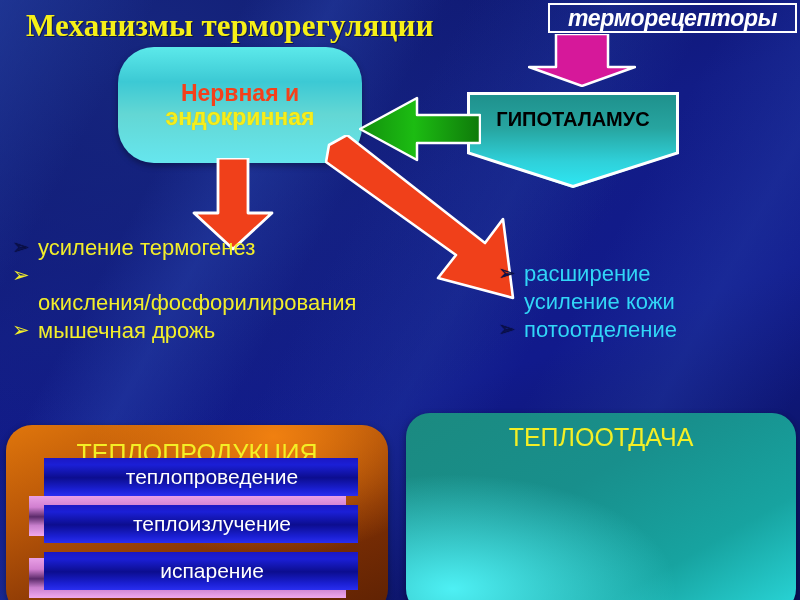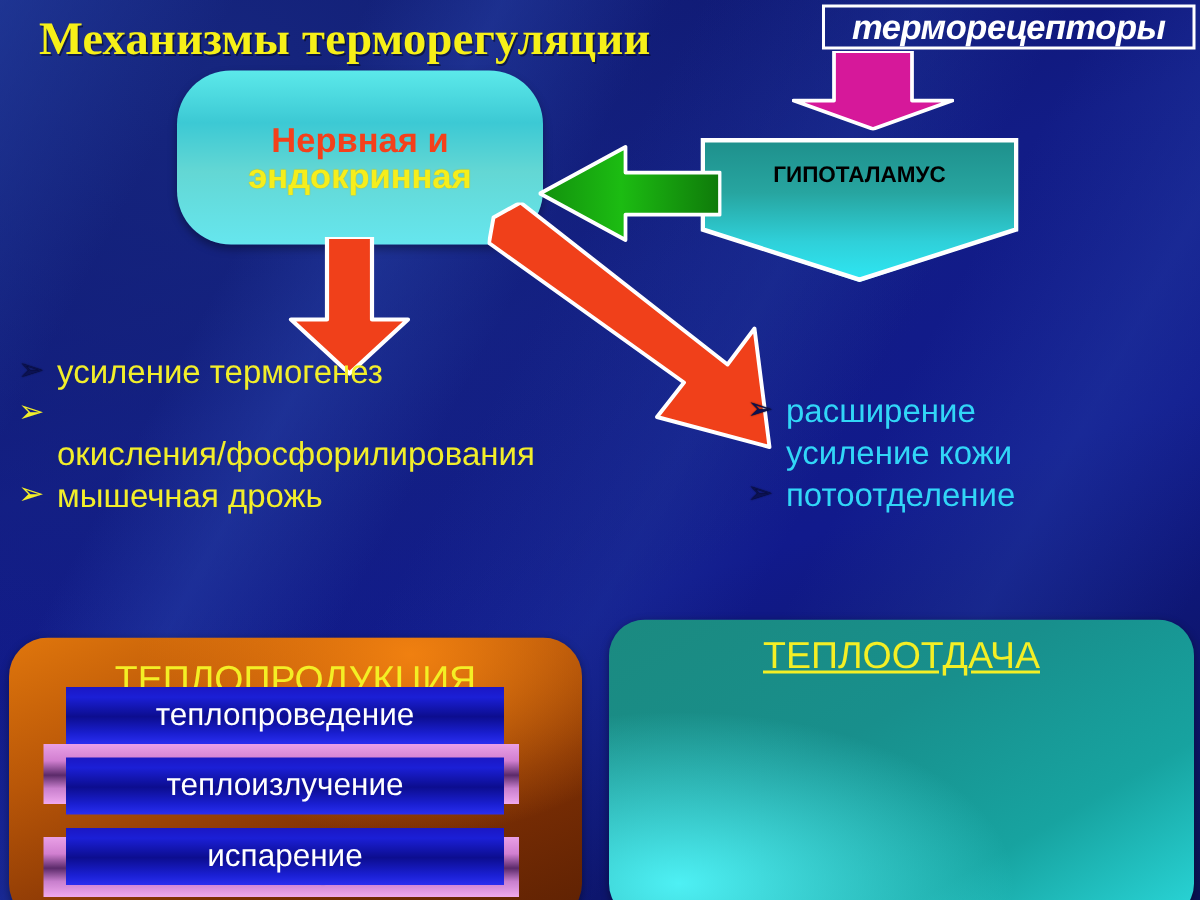--- a/index.html
+++ b/index.html
@@ -110,21 +110,21 @@
     position: absolute;
     inset: 0;
     pointer-events: none;
   }
   #hypo-label {
     position: absolute;
     left: 0; right: 0;
     top: 16px;
     text-align: center;
     font-weight: bold;
-    font-size: 15px;
+    font-size: 20px;
     color: #000000;
     white-space: nowrap;
   }
 
   
   #green-arrow {
     position: absolute;
     left: 359px;
     top: 96px;
     width: 122px;
@@ -243,31 +243,31 @@
     box-shadow: 0 2px 6px rgba(0,0,0,0.4);
   }
   #heatloss-title {
     position: absolute;
     left: 0; right: 0;
     top: 10px;
     text-align: center;
     font-size: 25px;
     color: #f4ef25;
     white-space: nowrap;
-    text-decoration: underline;
   }
   .blue-bar {
     position: absolute;
     left: 44px;
     width: 292px;
     height: 38px;
     background: linear-gradient(180deg, #1b17c4 0%, #1b1fd6 18%, #0c0d8f 52%, #1a1fd2 82%, #2a2ef0 100%);
     display: flex;
     align-items: center;
     justify-content: center;
+    padding-left: 22px;
   }
   .blue-bar .txt {
     font-size: 21px;
     color: #ffffff;
     white-space: nowrap;
   }
   #bar-conduction { top: 458px; }
   #bar-radiation  { top: 505px; }
   #bar-evaporation{ top: 552px; }
 </style>

